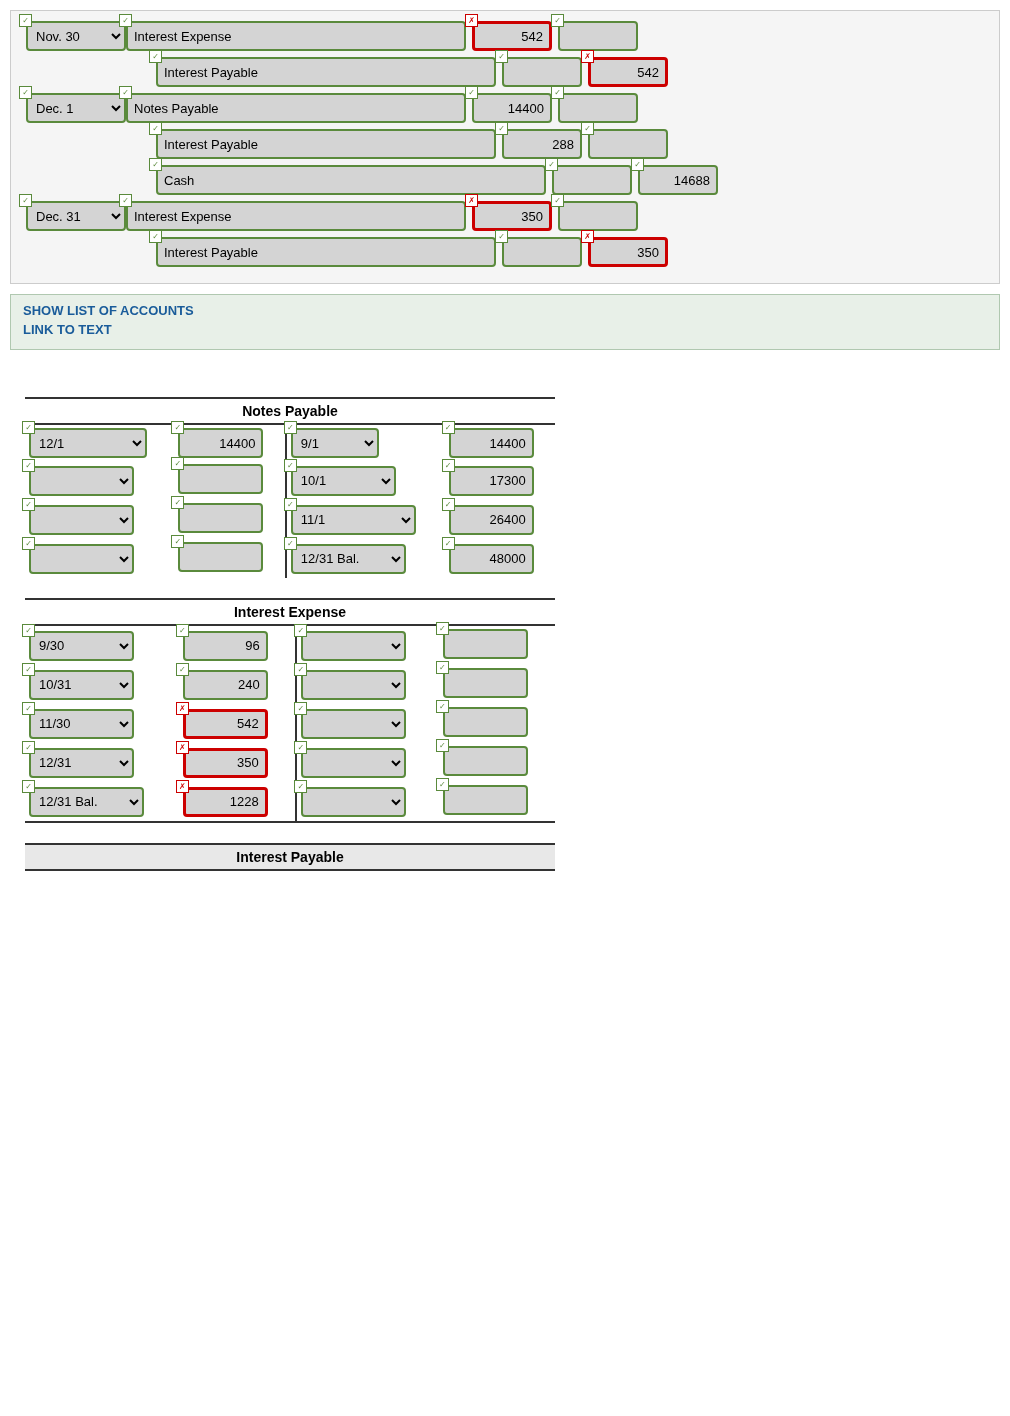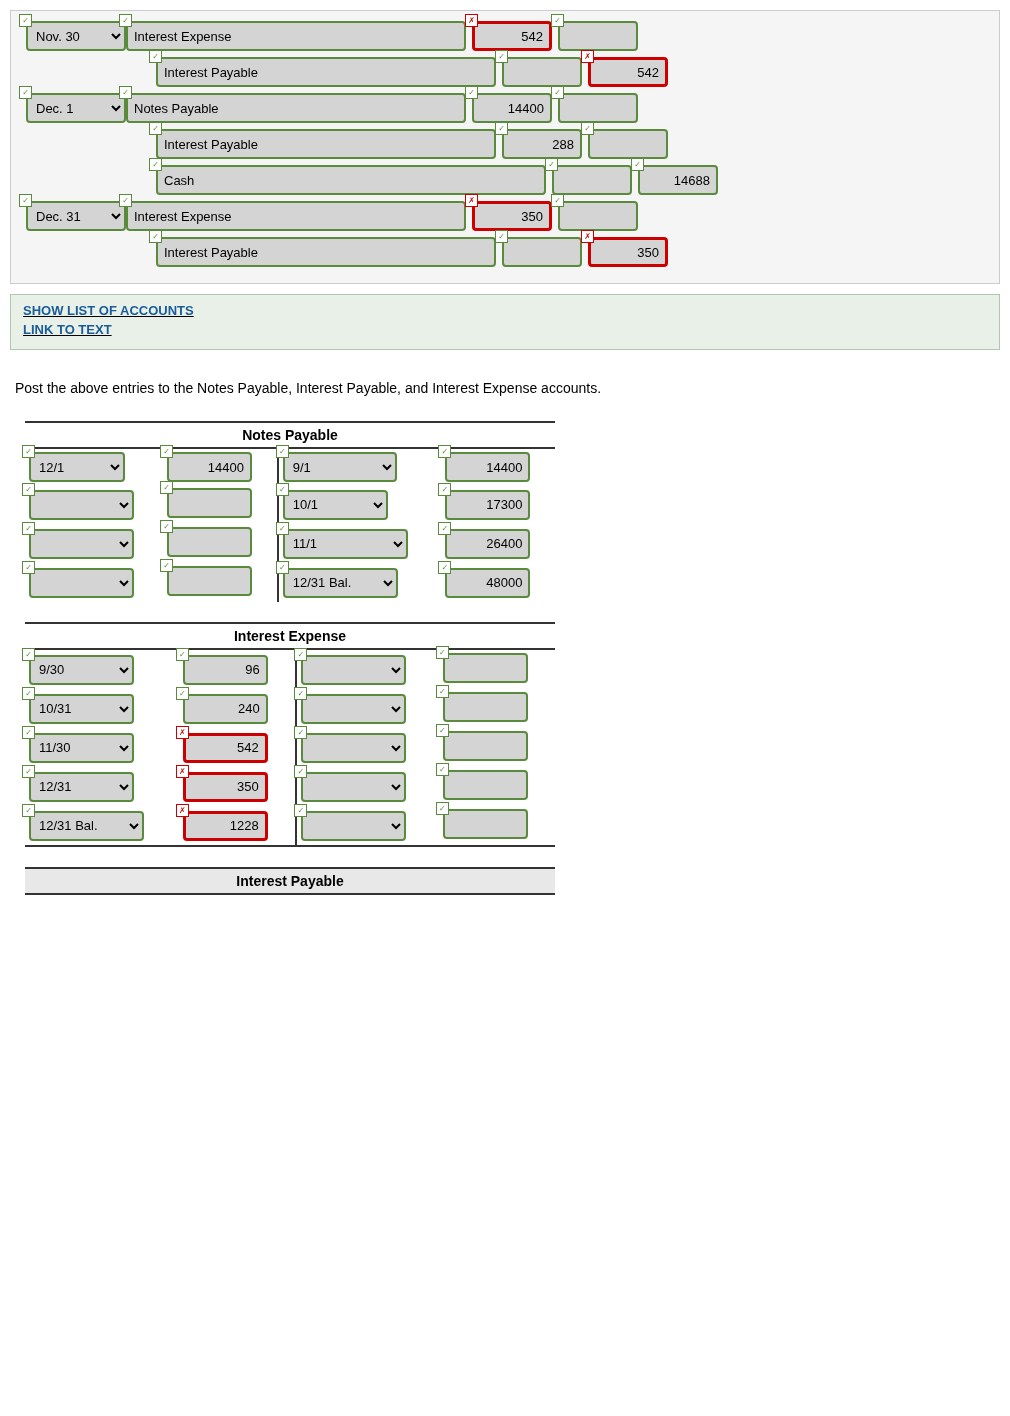--- a/index.html
+++ b/index.html
@@ -28,21 +28,20 @@
     .journal-row.indent {
       padding-left: 130px;
     }
 
     .links-section {
       background: #e8f0e8;
       border: 1px solid #b0c8b0;
       padding: 8px 12px;
       margin-top: 4px;
       margin-bottom: 12px;
-      text-decoration: underline;
     }
 
     .links-section a {
       color: #1a5c9a;
       font-weight: bold;
       font-size: 13px;
       text-decoration: none;
       display: block;
       margin-bottom: 4px;
     }
@@ -288,53 +287,52 @@
   </div>
 
 </div>
 
 <div class="links-section">
   <a href="#">SHOW LIST OF ACCOUNTS</a>
   <a href="#">LINK TO TEXT</a>
 </div>
 
 <div class="feedback-section">
-  <div class="instruction-text">Post the above entries to the Notes Payable, Interest Payable, and Interest Expense accounts.</div>
 </div>
 
 <div class="ledger-container">
 
   <div style="margin-bottom:20px">
     <table style="width:530px; border-collapse:collapse;">
       <thead>
         <tr>
           <th colspan="5" style="text-align:center; font-weight:bold; font-size:14px; padding:4px 0; border-top:2px solid #333; border-bottom:2px solid #333;">Notes Payable</th>
         </tr>
       </thead>
       <tbody>
 
         <tr>
           <td style="padding:3px 4px;">
             <div class="sel-wrap">
               <div class="chk">✓</div>
-              <select class="sel-box" style="width:96px"><option>12/1</option></select>
+              <select class="sel-box" style="width:118px"><option>12/1</option></select>
             </div>
           </td>
           <td style="padding:3px 4px;">
             <div class="field-wrap">
               <div class="chk">✓</div>
               <div class="field-box w-amt-wide">
                   <span>14400</span>
                 </div>
             </div>
           </td>
           <td style="border-left:2px solid #333; padding:3px 4px;">
             <div class="sel-wrap">
               <div class="chk">✓</div>
-              <select class="sel-box" style="width:114px"><option>9/1</option></select>
+              <select class="sel-box" style="width:88px"><option>9/1</option></select>
             </div>
           </td>
           <td style="padding:3px 4px;">
             <div class="field-wrap">
               <div class="chk">✓</div>
               <div class="field-box w-amt-wide">
                   <span>14400</span>
                 </div>
             </div>
           </td>

